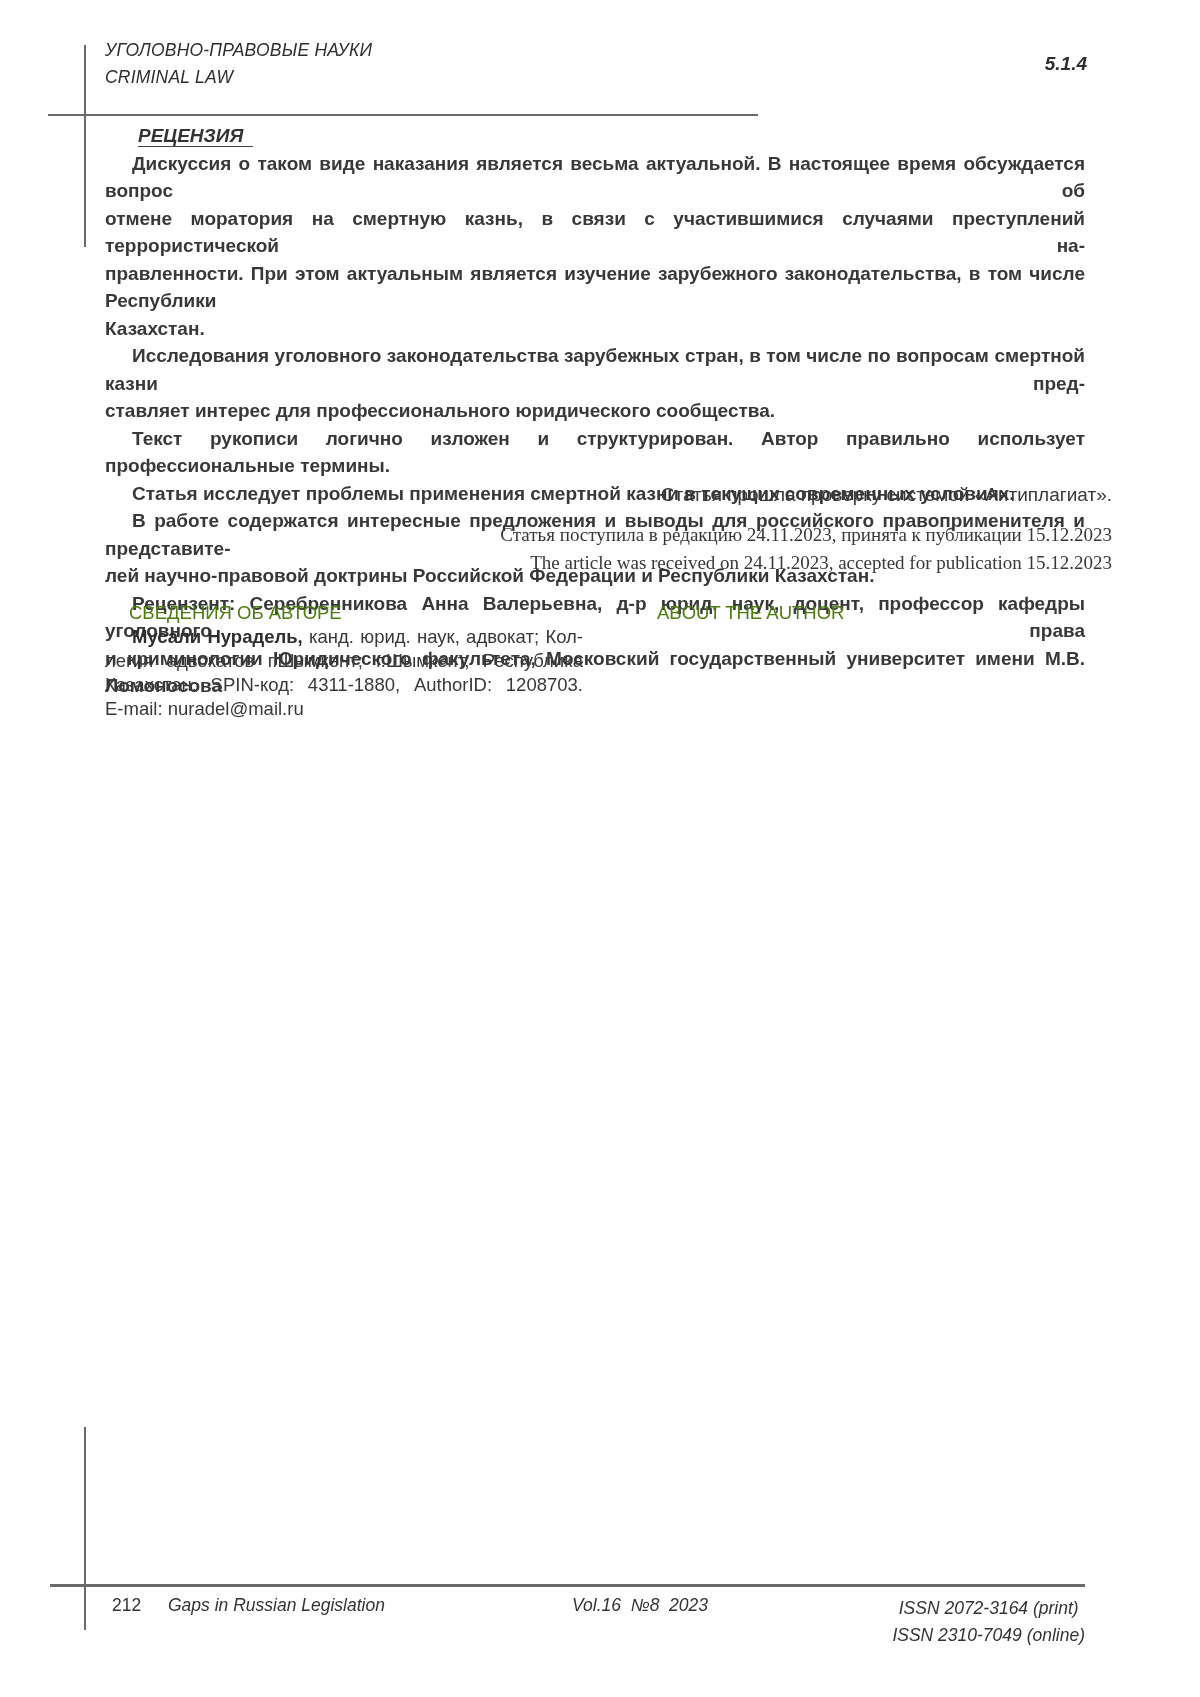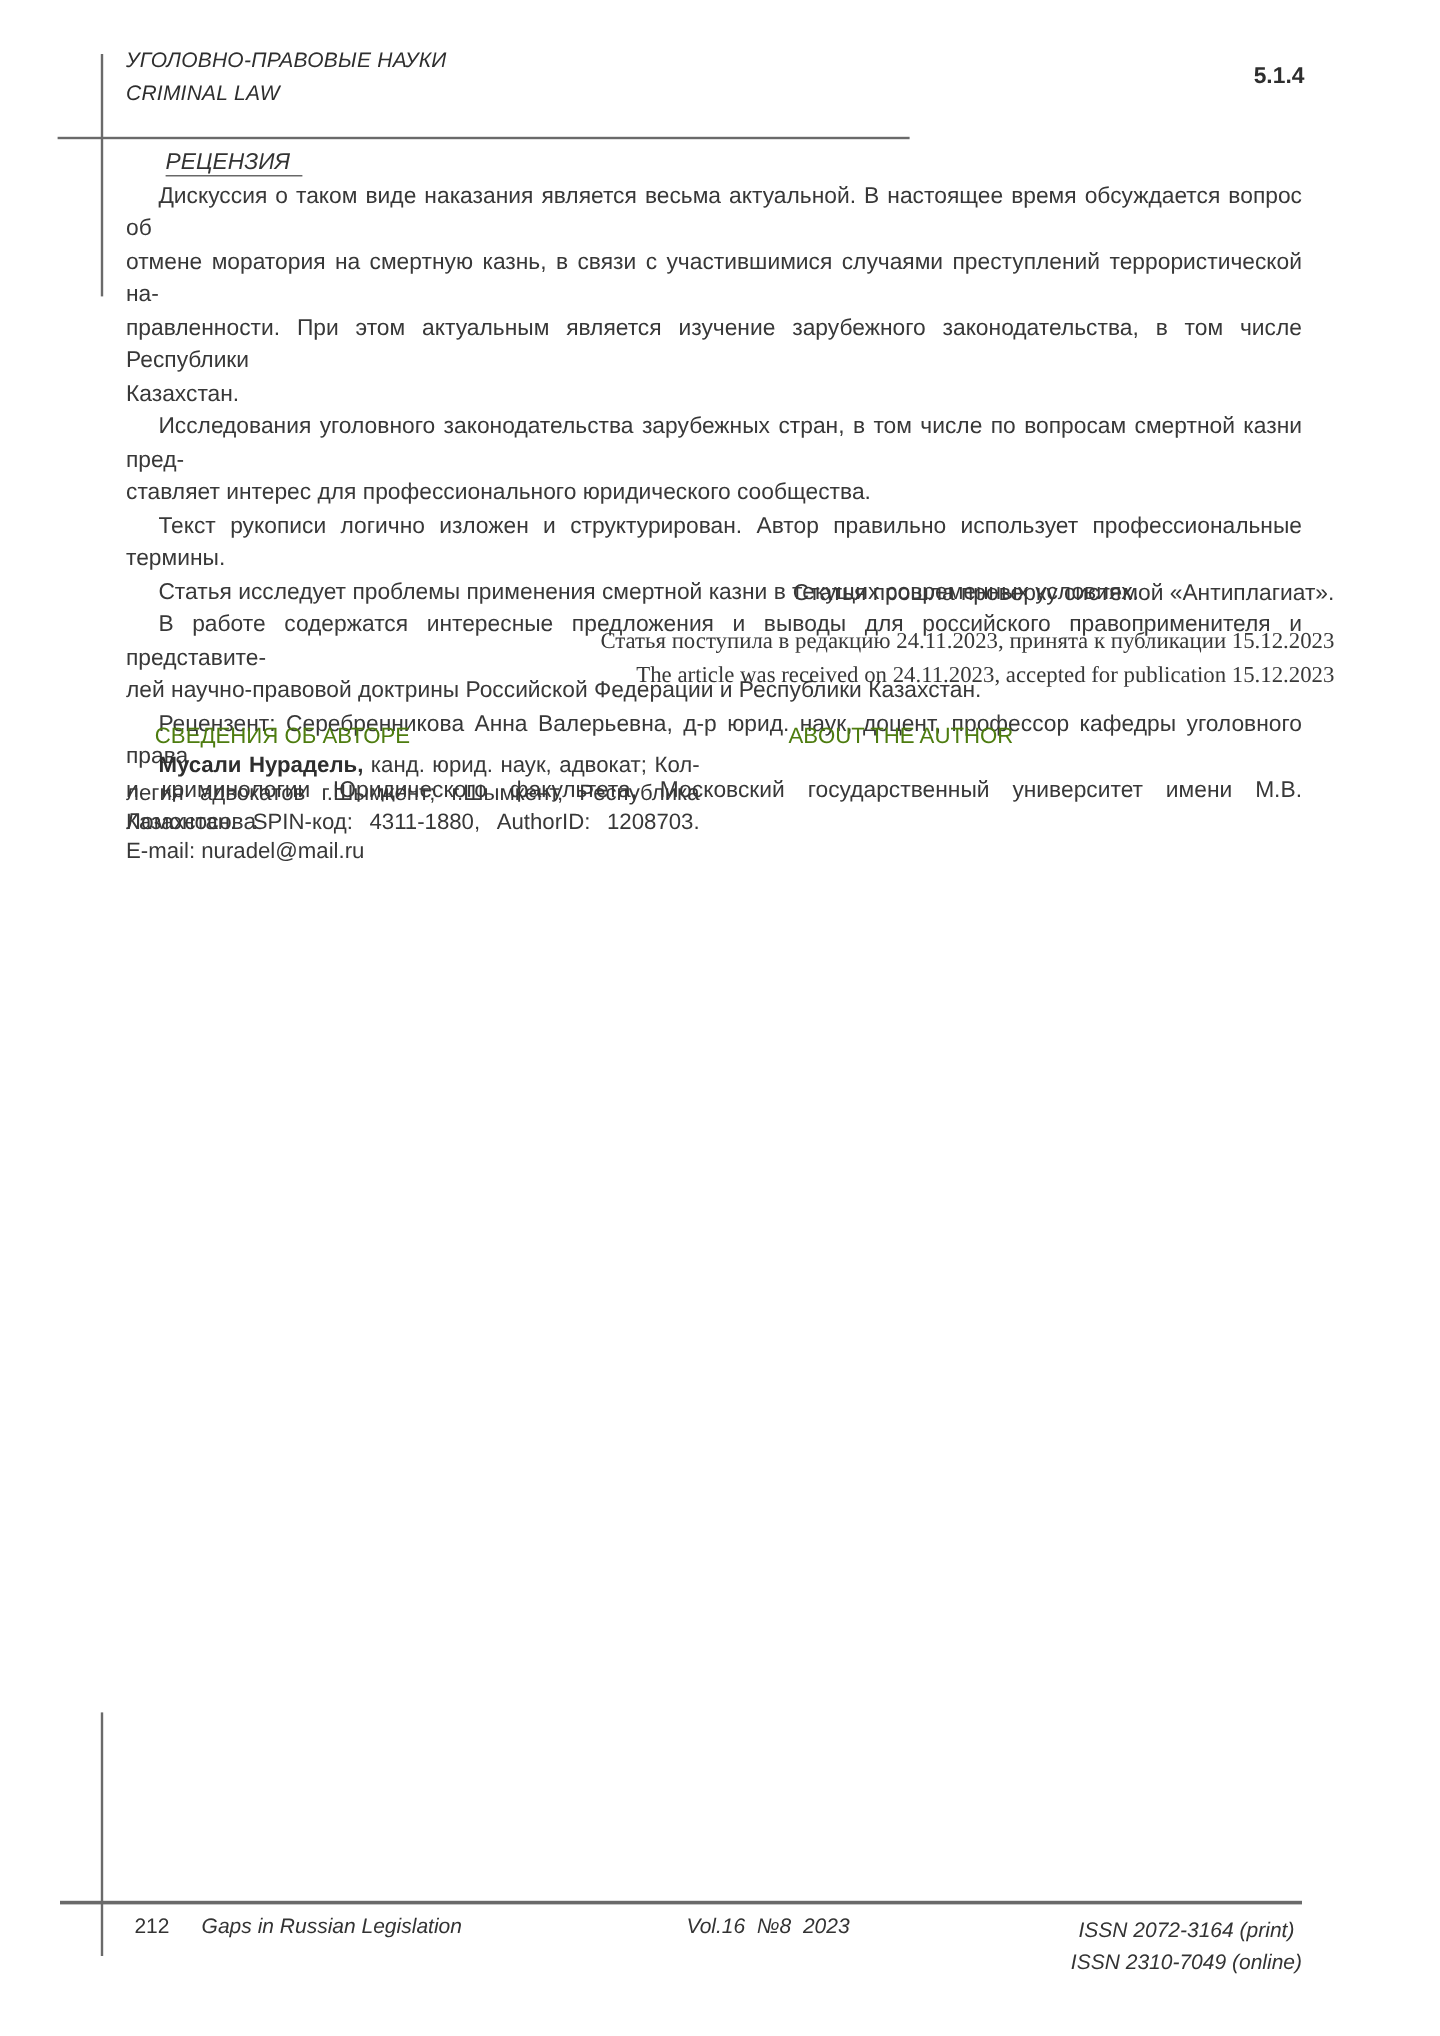--- a/index.html
+++ b/index.html
@@ -15,24 +15,24 @@
   .vline{position:absolute;width:2px;background:#6a6a6a;}
   .vline-top{left:84px;top:45px;height:202px;}
   .vline-bottom{left:84px;top:1427px;height:203px;}
   .header-rule{position:absolute;left:48px;top:114px;width:710px;height:2px;background:#6a6a6a;}
   .footer-rule{position:absolute;left:50px;top:1584px;width:1035px;height:3px;background:#6a6a6a;}
 
   
   .rubric{position:absolute;left:105px;top:37px;font-size:17.5px;line-height:27px;
           font-weight:normal;font-style:italic;color:#2e2e2e;letter-spacing:.2px;}
   .spec-code{position:absolute;right:113px;top:53px;font-size:19px;font-weight:bold;
-             color:#2e2e2e;}
+             font-style:italic;color:#2e2e2e;}
 
   
-  .body-text{position:absolute;left:105px;top:122px;width:980px;font-size:19px;line-height:27.5px;}
+  .body-text{position:absolute;left:105px;top:122px;width:980px;font-size:19px;line-height:27.5px;font-weight:bold;}
   .review-heading{height:27.5px;padding-left:33px;}
   .review-heading span{font-style:italic;border-bottom:1.6px solid #444;padding-right:10px;color:#333;}
   .line{text-align:justify;}
   .line.just{text-align-last:justify;}
   .line.first{text-indent:27px;}
 
   
   .note{position:absolute;left:105px;width:980px;font-size:19px;line-height:27.5px;text-align:right;}
   .note-antiplag{top:481px;padding-left:27px;}
   .note-received{top:521px;padding-left:27px;font-family:Liberation Serif, serif;}

